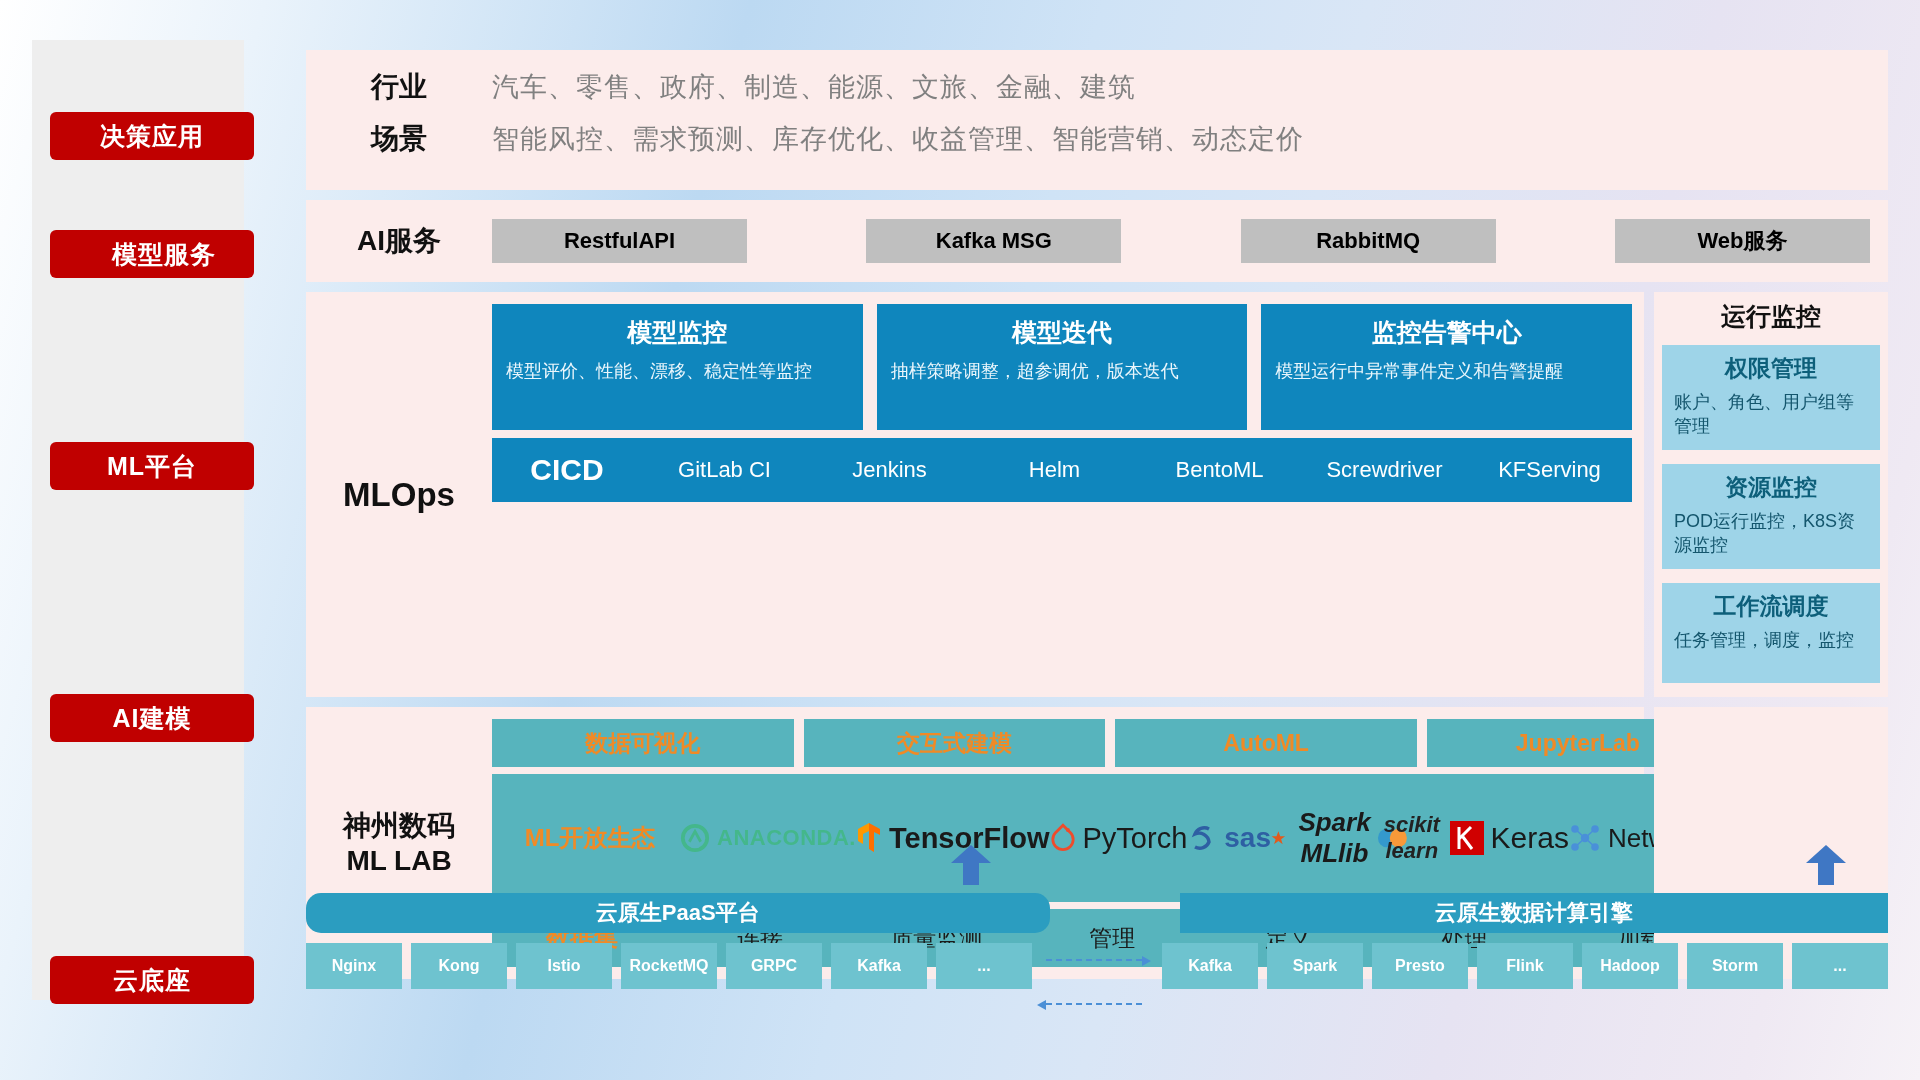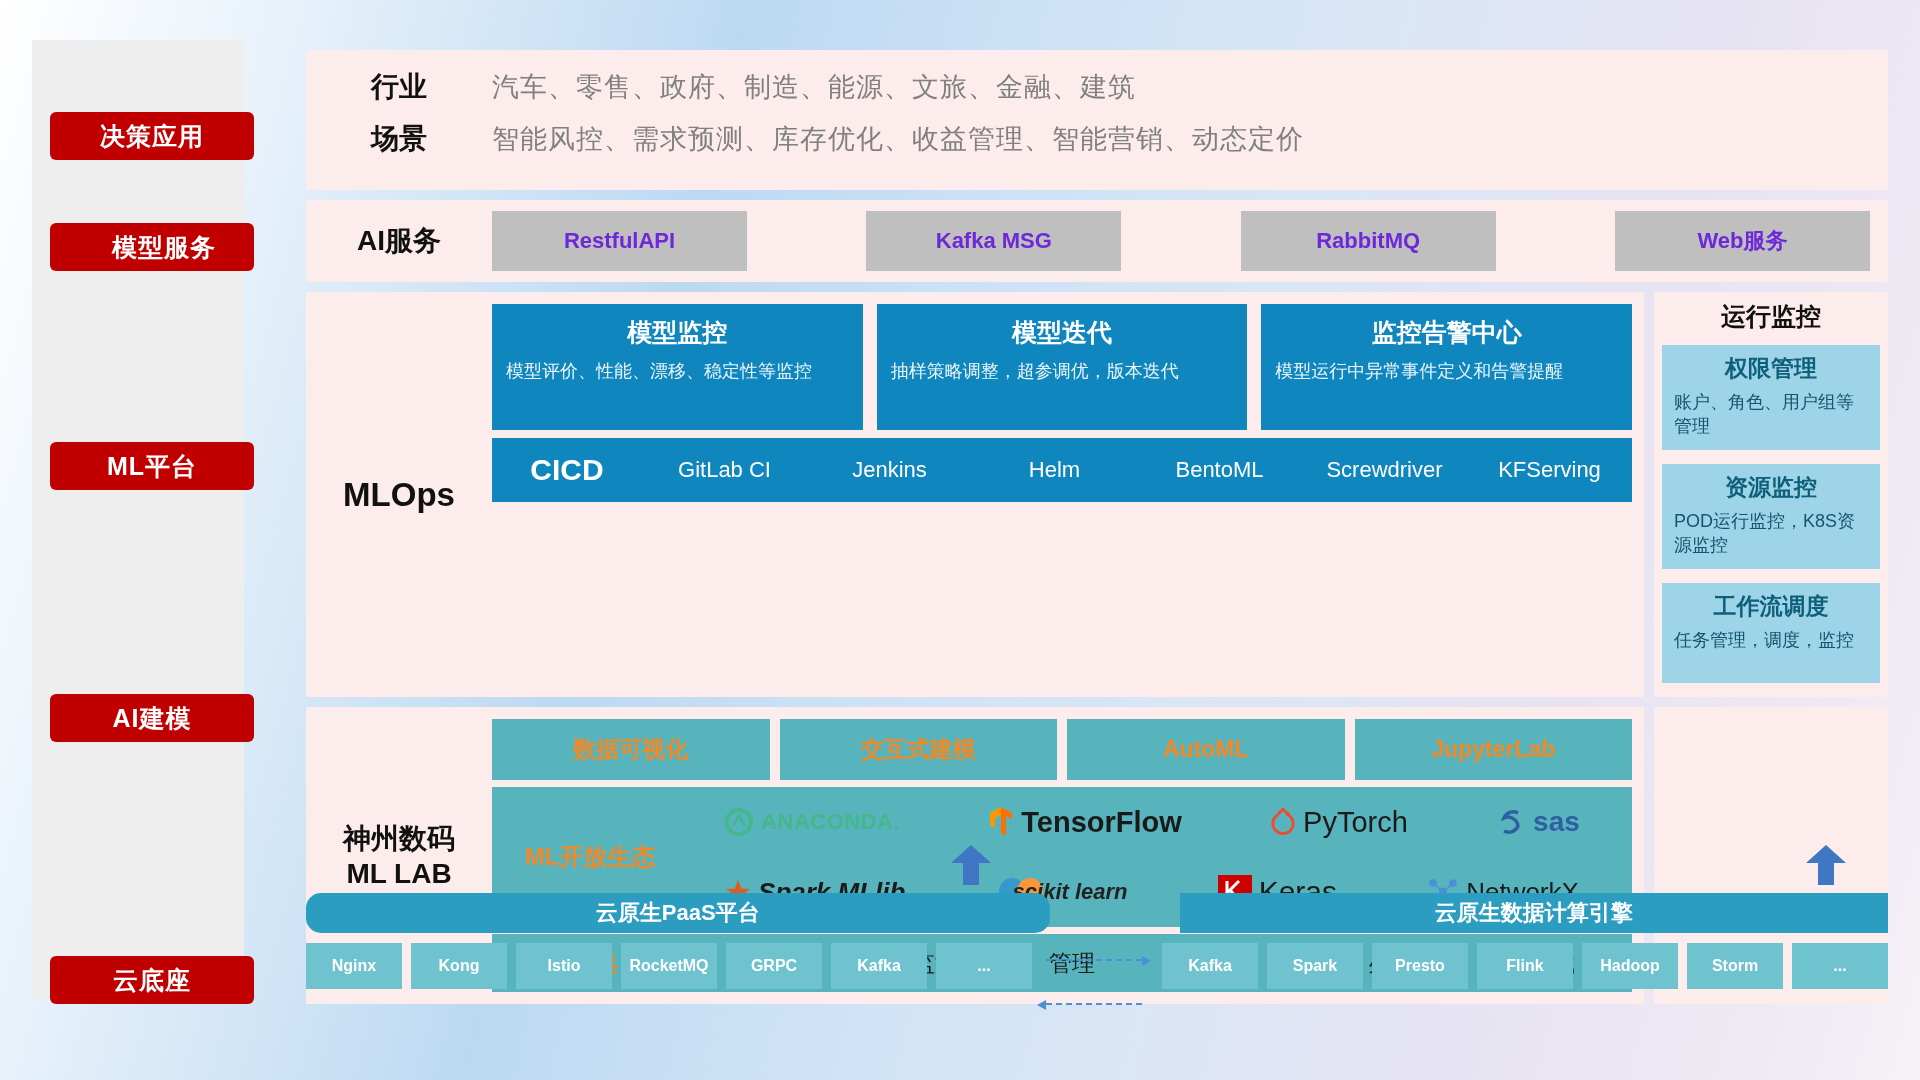--- a/index.html
+++ b/index.html
@@ -21,21 +21,21 @@
     background: #eeeeee;
   }
   .rail-btn {
     position: absolute; left: 18px; width: 204px; height: 48px;
     background: #c00000; border-radius: 6px;
     color: #ffffff; font-weight: bold; font-size: 25px;
     display: flex; align-items: center; justify-content: center;
     letter-spacing: 1px;
   }
   .rail-btn.b0 { top: 72px; }
-  .rail-btn.b1 { top: 183px; padding-left: 24px; }
+  .rail-btn.b1 { top: 190px; padding-left: 24px; }
   .rail-btn.b2 { top: 402px; }
   .rail-btn.b3 { top: 654px; }
   .rail-btn.b4 { top: 916px; }
 
   
   .main { position: absolute; left: 306px; top: 50px; width: 1582px; }
 
   .band {
     background: #fceceb;
     position: relative;
@@ -55,23 +55,23 @@
   }
 
   
   .band-svc { height: 82px; display: flex; align-items: center; }
   .band-svc .key {
     width: 186px; text-align: center; flex: none;
     font-size: 28px; font-weight: bold; color: #111;
   }
   .svc-boxes { display: flex; gap: 0; flex: 1; justify-content: space-between; padding-right: 18px; }
   .svc-box {
-    width: 255px; height: 60px; background: #bfbfbf;
+    width: 255px; height: 44px; background: #bfbfbf;
     display: flex; align-items: center; justify-content: center;
-    font-size: 22px; font-weight: bold; color: #6d28d9;
+    font-size: 22px; font-weight: bold; color: #000000;
   }
 
   
   .band-row3 { display: flex; gap: 10px; margin-bottom: 10px; }
   .band-mlops {
     background: #fceceb; width: 1338px; padding: 12px 12px 12px 0;
     display: flex; align-items: stretch;
   }
   .mlops-key {
     width: 186px; flex: none; display: flex; align-items: center; justify-content: center;
@@ -108,29 +108,29 @@
   
   .band-row4 { display: flex; gap: 10px; }
   .band-lab { background: #fceceb; width: 1338px; padding: 12px 12px 12px 0; display: flex; }
   .lab-key {
     width: 186px; flex: none; display: flex; align-items: center; justify-content: center;
     font-size: 28px; font-weight: bold; color: #111; text-align: center; line-height: 1.25;
   }
   .lab-right { flex: 1; display: flex; flex-direction: column; gap: 7px; }
   .lab-tools { display: flex; gap: 10px; }
   .lab-tool {
-    flex: 1; height: 61px; background: #57b4bd;
+    flex: 1; height: 48px; background: #57b4bd;
     display: flex; align-items: center; justify-content: center;
     font-size: 23px; font-weight: bold; color: #f08a26;
   }
   .eco {
     background: #57b4bd; display: flex; align-items: center; min-height: 128px; padding: 6px 8px;
   }
   .eco-key { width: 180px; flex: none; font-size: 24px; font-weight: bold; color: #f08a26; text-align: center; }
-  .eco-logos { flex: 1; display: flex; flex-direction: column; gap: 12px; text-align: center; }
+  .eco-logos { flex: 1; display: flex; flex-direction: row; gap: 0; text-align: center; }
   .eco-row { display: flex; align-items: center; justify-content: space-around; height: 58px; }
   .logo { display: flex; align-items: center; gap: 7px; }
   .logo .lt { font-size: 27px; color: #1a1a1a; }
   .dataset-bar {
     background: #57b4bd; height: 58px; display: flex; align-items: center;
   }
   .dataset-key { width: 180px; flex: none; font-size: 24px; font-weight: bold; color: #f08a26; text-align: center; }
   .dataset-items { flex: 1; display: flex; }
   .dataset-items span { flex: 1; text-align: center; font-size: 23px; color: #1a1a1a; }
 

